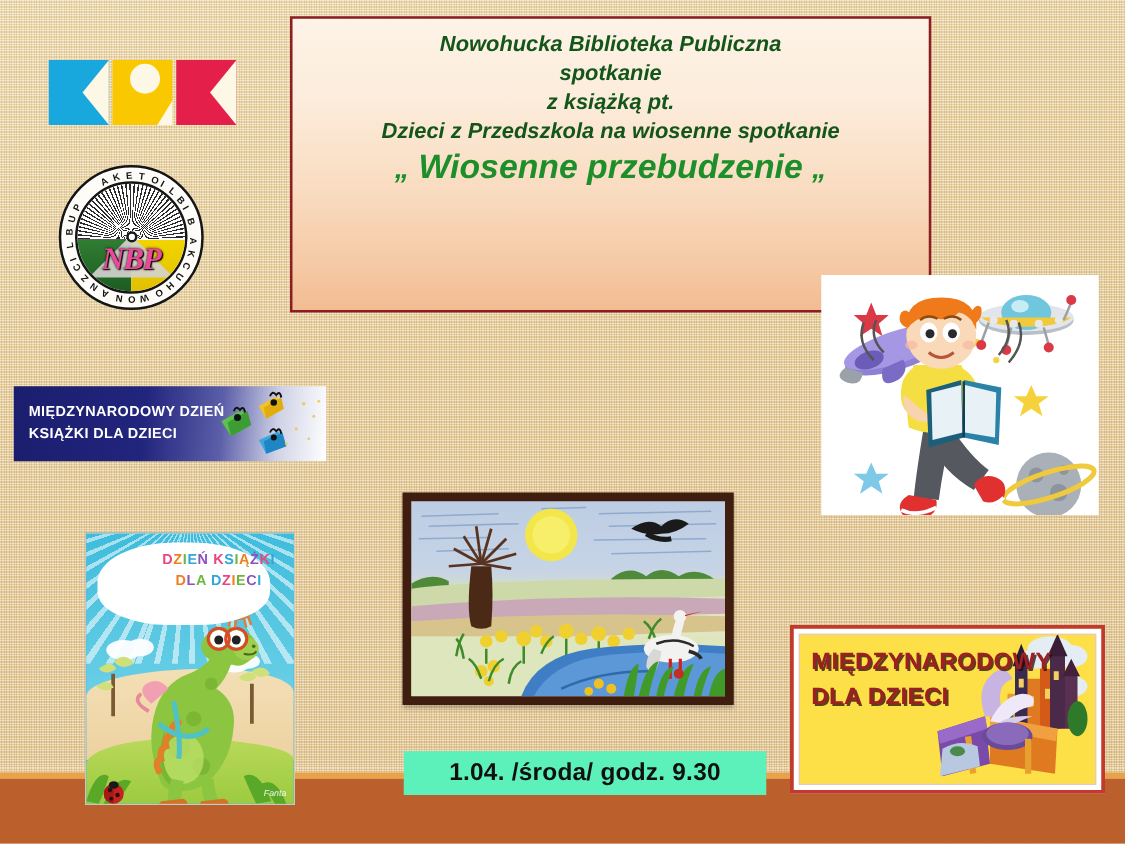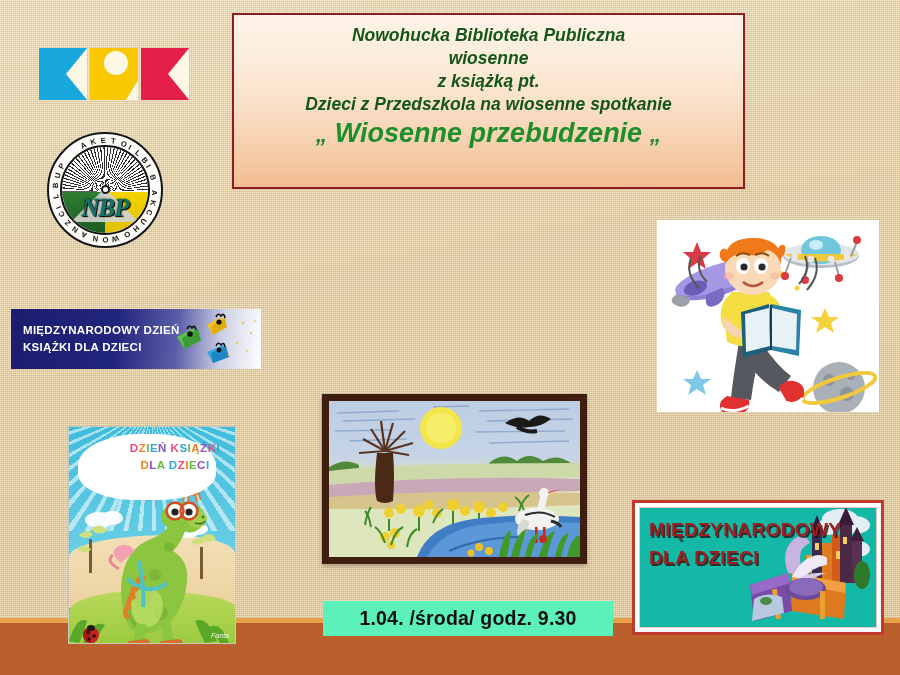--- a/index.html
+++ b/index.html
@@ -113,36 +113,36 @@
     position: absolute; left: 50%; top: 49%;
     width: 9px; height: 9px; margin-left: -4.5px; margin-top: -4.5px;
     border-radius: 50%; background: #fff; border: 2px solid #1a1a1a;
     z-index: 4;
   }
   .seal-mono {
     position: absolute; left: 0; right: 0; top: 55%;
     text-align: center; z-index: 5;
     font-family: "Liberation Serif", serif;
     font-style: italic; font-weight: bold;
-    font-size: 25px; color: #0f766e;
+    font-size: 25px; color: #ec4899;
     letter-spacing: -1px;
     text-shadow: 0 0 2px #000, 1px 1px 1px #000;
   }
   .seal-text { position: absolute; inset: 0; }
   .seal-text span {
     position: absolute; left: 50%; top: 50%;
     font-size: 7.6px; font-weight: bold; color: #111;
     transform-origin: 0 0;
     font-family: "Liberation Sans", sans-serif;
   }
 
   
   #invitation-box {
     position: absolute; left: 232px; top: 13px;
-    width: 513px; height: 176px;
+    width: 513px; height: 237px;
     background: linear-gradient(180deg,
       #fdf3e7 0%, #fcecdb 28%, #f9dcc1 58%, #f5c9a4 85%, #f2bc92 100%);
     border: 2px solid #8d1d22;
     padding: 9px 8px 4px 8px;
     text-align: center;
   }
   .inv-line {
     font-style: italic; font-weight: bold;
     color: #14561a;
     font-size: 17.5px;
@@ -295,21 +295,21 @@
   
   #sign-mdkd {
     position: absolute; left: 632px; top: 500px;
     width: 252px; height: 135px;
     background: #ffffff;
     border: 3px solid #c13a2e;
     padding: 4px;
   }
   .mdkd-inner {
     position: relative; width: 100%; height: 100%;
-    background: #14b8a6; border: 1px solid #e7c9c4;
+    background: #fde047; border: 1px solid #e7c9c4;
     overflow: hidden;
     padding-left: 29px;
   }
   .mdkd-text {
     position: absolute; left: 9px; top: 8px;
     font-weight: bold; font-size: 19px; line-height: 28px;
     color: #9d1f22;
     letter-spacing: 0.4px;
     text-shadow: 1.5px 1.5px 0 rgba(40,10,10,0.75);
     z-index: 3;
@@ -379,21 +379,21 @@
       <div class="seal-halfL"></div>
       <div class="seal-halfR"></div>
       <div class="seal-hill"></div>
       <div class="seal-dot"></div>
       <div class="seal-mono">NBP</div>
     </div>
   </div>
 
   <div id="invitation-box">
     <div class="inv-line">Nowohucka  Biblioteka Publiczna</div>
-    <div class="inv-line">wiosenne</div>
+    <div class="inv-line">spotkanie</div>
     <div class="inv-line">z książką pt.</div>
     <div class="inv-line">Dzieci z Przedszkola na wiosenne spotkanie</div>
     <div class="inv-title"><span class="quote">„</span> <span>Wiosenne przebudzenie</span> <span class="quote">„</span></div>
   </div>
 
   <div id="banner-blue">
     <div class="bb-text">
       <div>MIĘDZYNARODOWY DZIEŃ</div>
       <div>KSIĄŻKI DLA DZIECI</div>
     </div>

